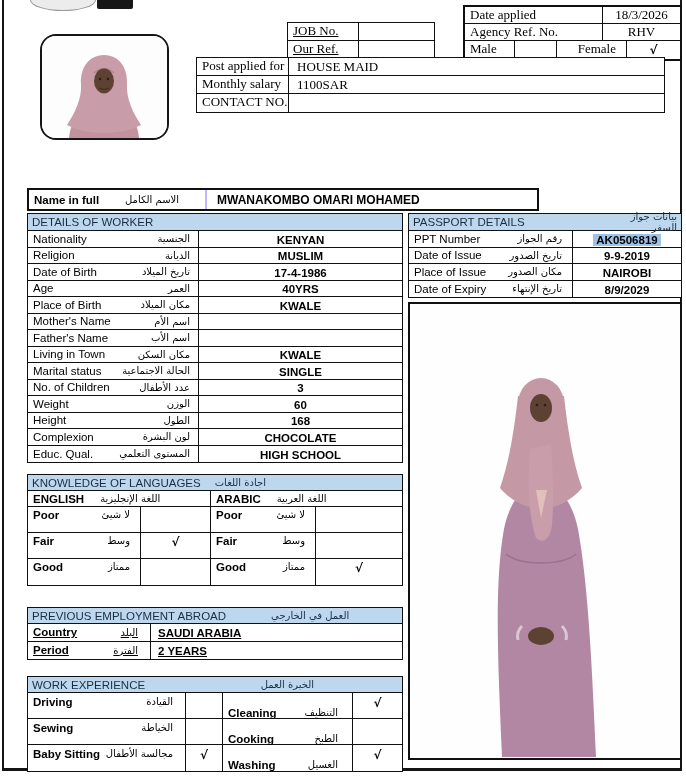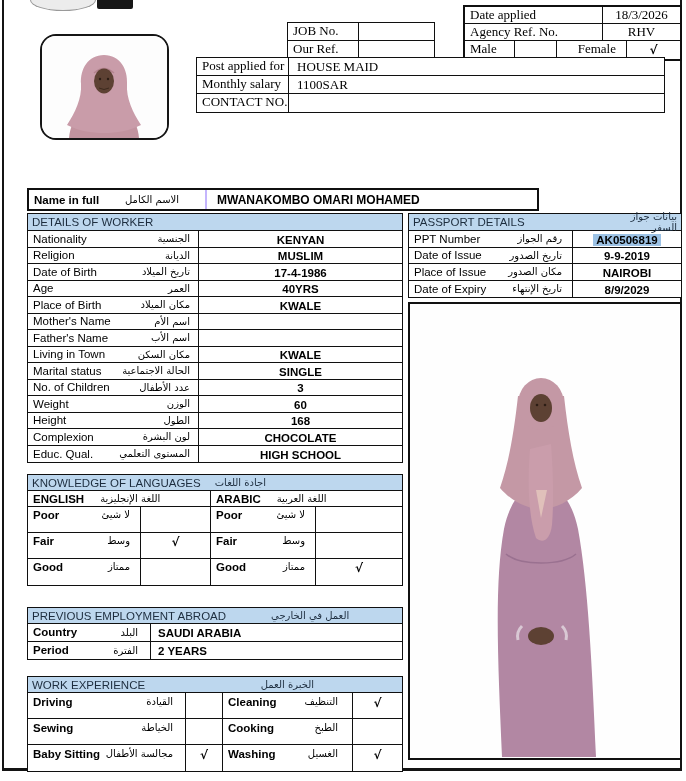--- a/index.html
+++ b/index.html
@@ -24,21 +24,21 @@
   .fullbody { position:absolute; left:408px; top:302px; width:274px; height:458px;
     border:2.5px solid #111; background:#fff; overflow:hidden; }
 
   
   .tbl { position:absolute; border:2px solid #101010; background:#fff; }
   .thin { border-width:1.6px; }
   .row { display:flex; border-bottom:1.4px solid #101010; align-items:center; }
   .row:last-child { border-bottom:none; }
   .cr { border-right:1.4px solid #101010; height:100%; }
   .r16 { height:16px; } .r165 { height:16.5px; } .r17 { height:17px; }
-  .r175 { height:17.5px; } .r18 { height:18px; }
+  .r175 { height:17.5px;text-decoration:underline; } .r18 { height:18px; }
   .r26 { height:26px; align-items:flex-start; }
 
   .serif { font-family:"Liberation Serif", serif; font-size:13px; }
   .ar { font-family:"DejaVu Sans", sans-serif; font-size:10px; direction:rtl; }
   .en { font-size:11.5px; }
   .b { font-weight:bold; }
   .v { font-weight:bold; font-size:11.5px; }
   .chk { font-family:"DejaVu Sans", sans-serif; font-size:12px; font-weight:bold; }
 
   .hdr { background:#bdd7ee; color:#1d2d3e; font-size:11.5px; display:flex;
@@ -83,21 +83,21 @@
   .lc3 { width:105px; display:flex; justify-content:space-between; padding:2px 10px 0 5px; }
   .lc4 { flex:1; display:flex; justify-content:center; padding-top:2px; }
 
   
   .pel { width:123px; display:flex; justify-content:space-between; align-items:center; padding:0 12px 0 5px; }
   .pev { flex:1; padding-left:7px; }
 
   
   .we1 { width:158px; display:flex; justify-content:space-between; padding:3px 12px 0 5px; }
   .we2 { width:37px; display:flex; justify-content:center; padding-top:3px; }
-  .we3 { width:130px; display:flex; justify-content:space-between; padding:3px 14px 0 5px; }
+  .we3 { width:130px; display:flex; justify-content:space-between; padding:14px 14px 0 5px; }
   .we4 { flex:1; display:flex; justify-content:center; padding-top:3px; }
 </style>
 </head>
 <body>
 
 <div id="page">
 
   <div class="vline" style="left:2px;top:0;height:771px"></div>
   <div class="vline" style="left:680px;top:0;height:771px"></div>
   <div class="hline" style="left:2px;top:768px;width:680px"></div>

